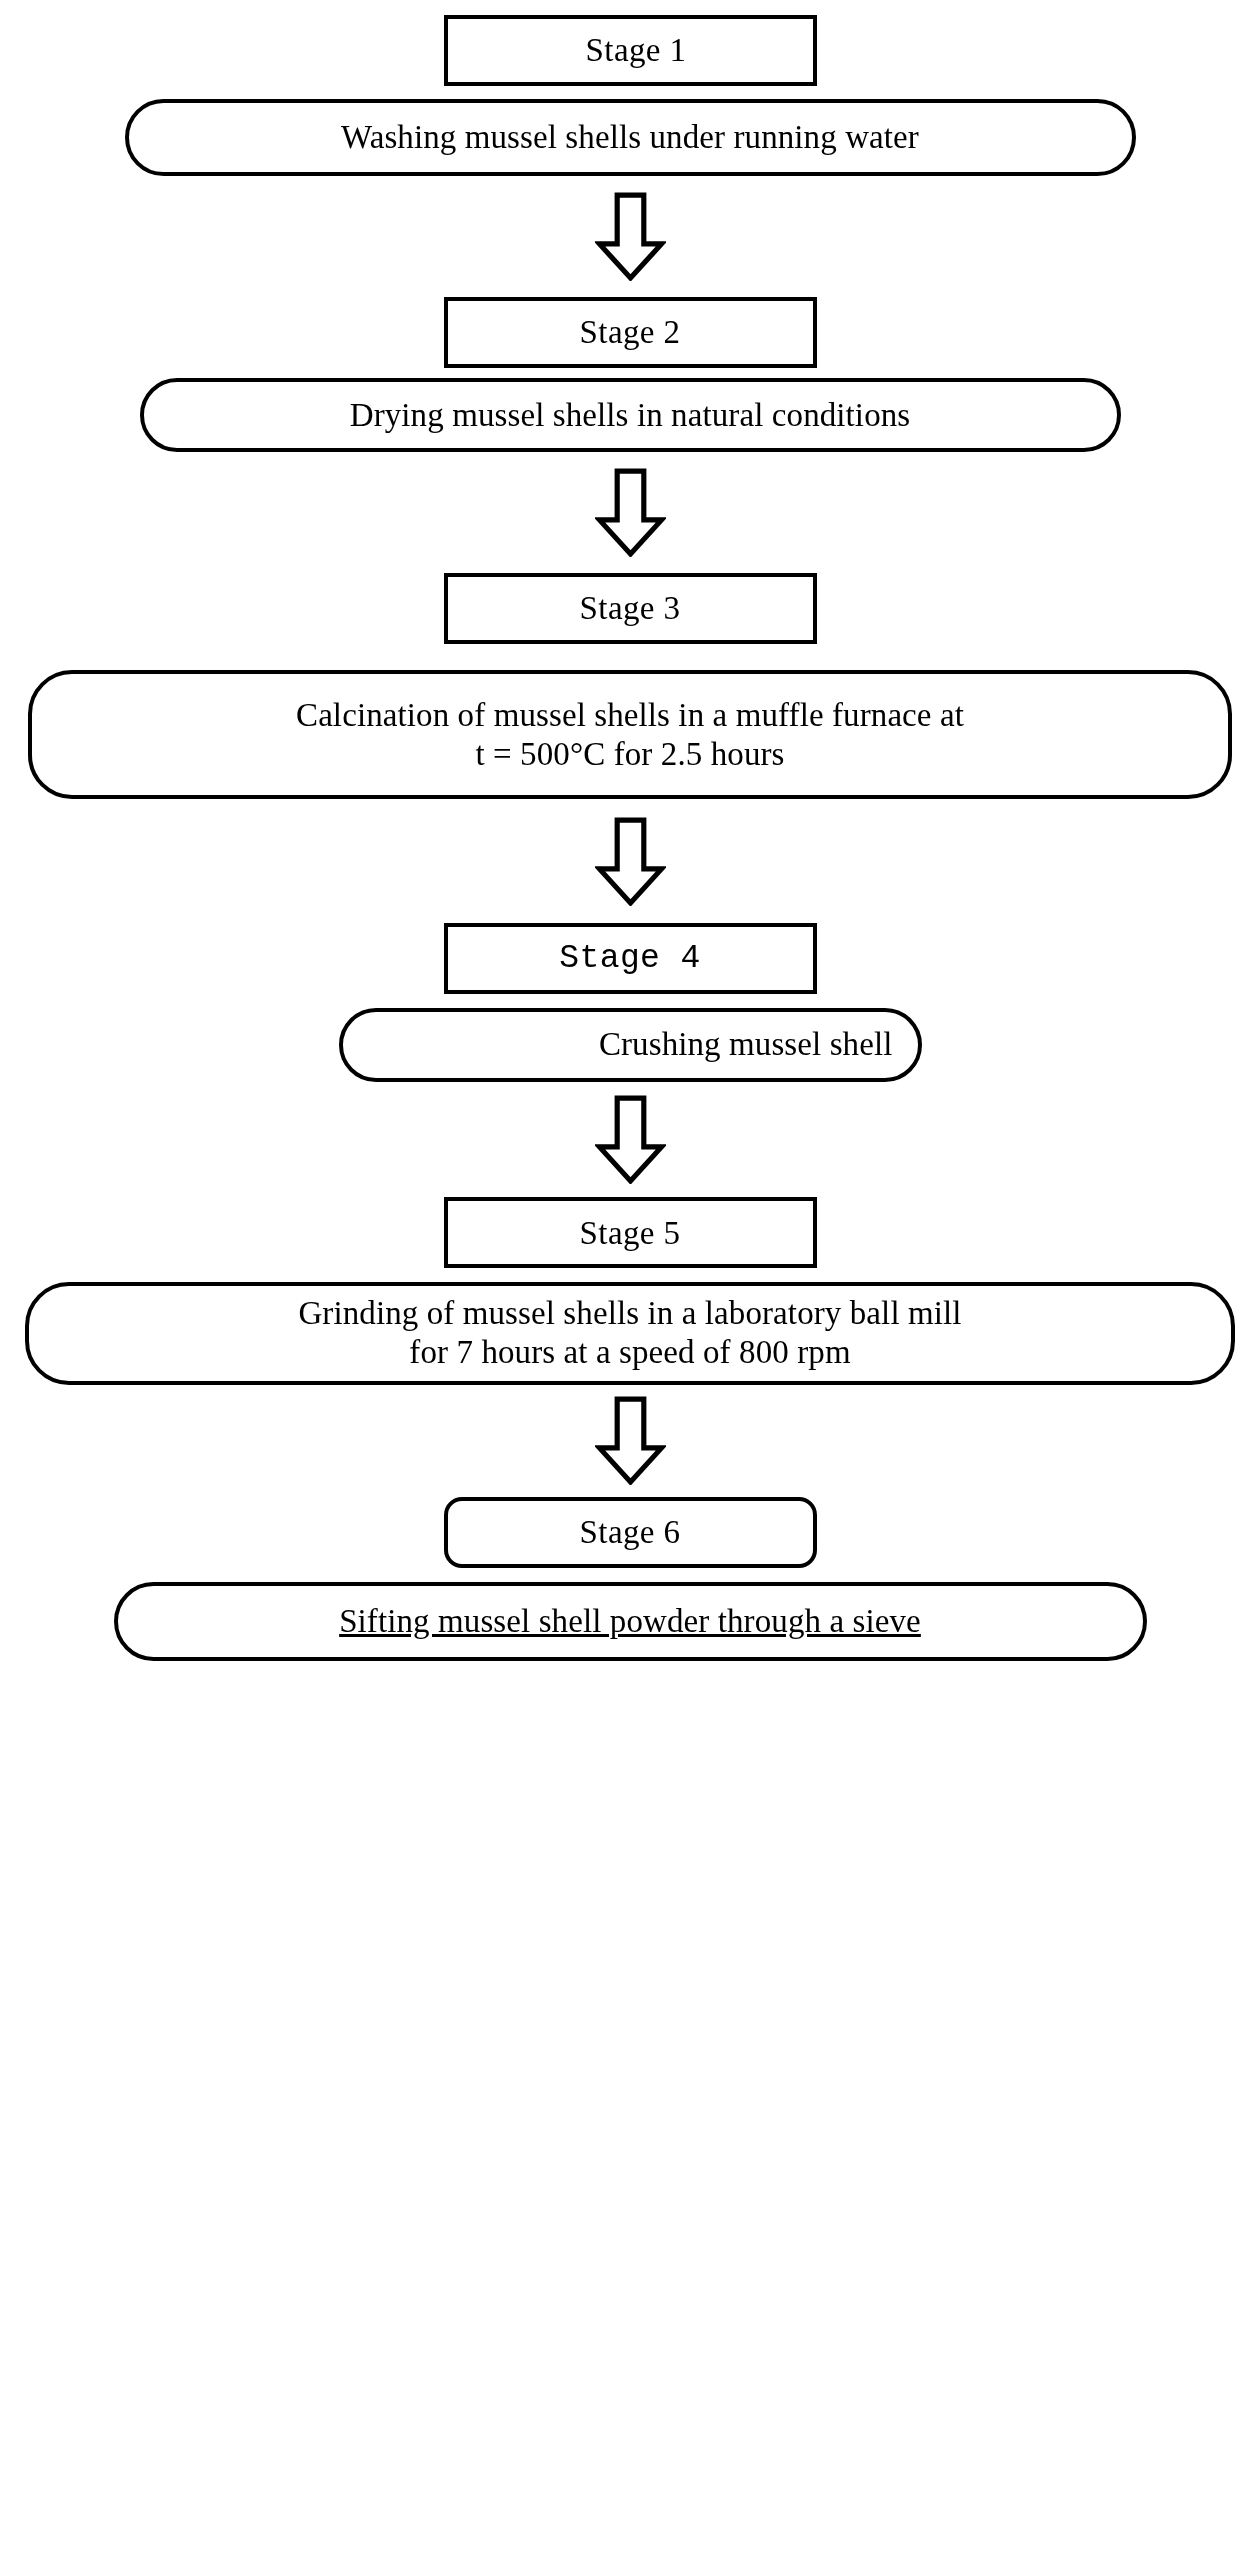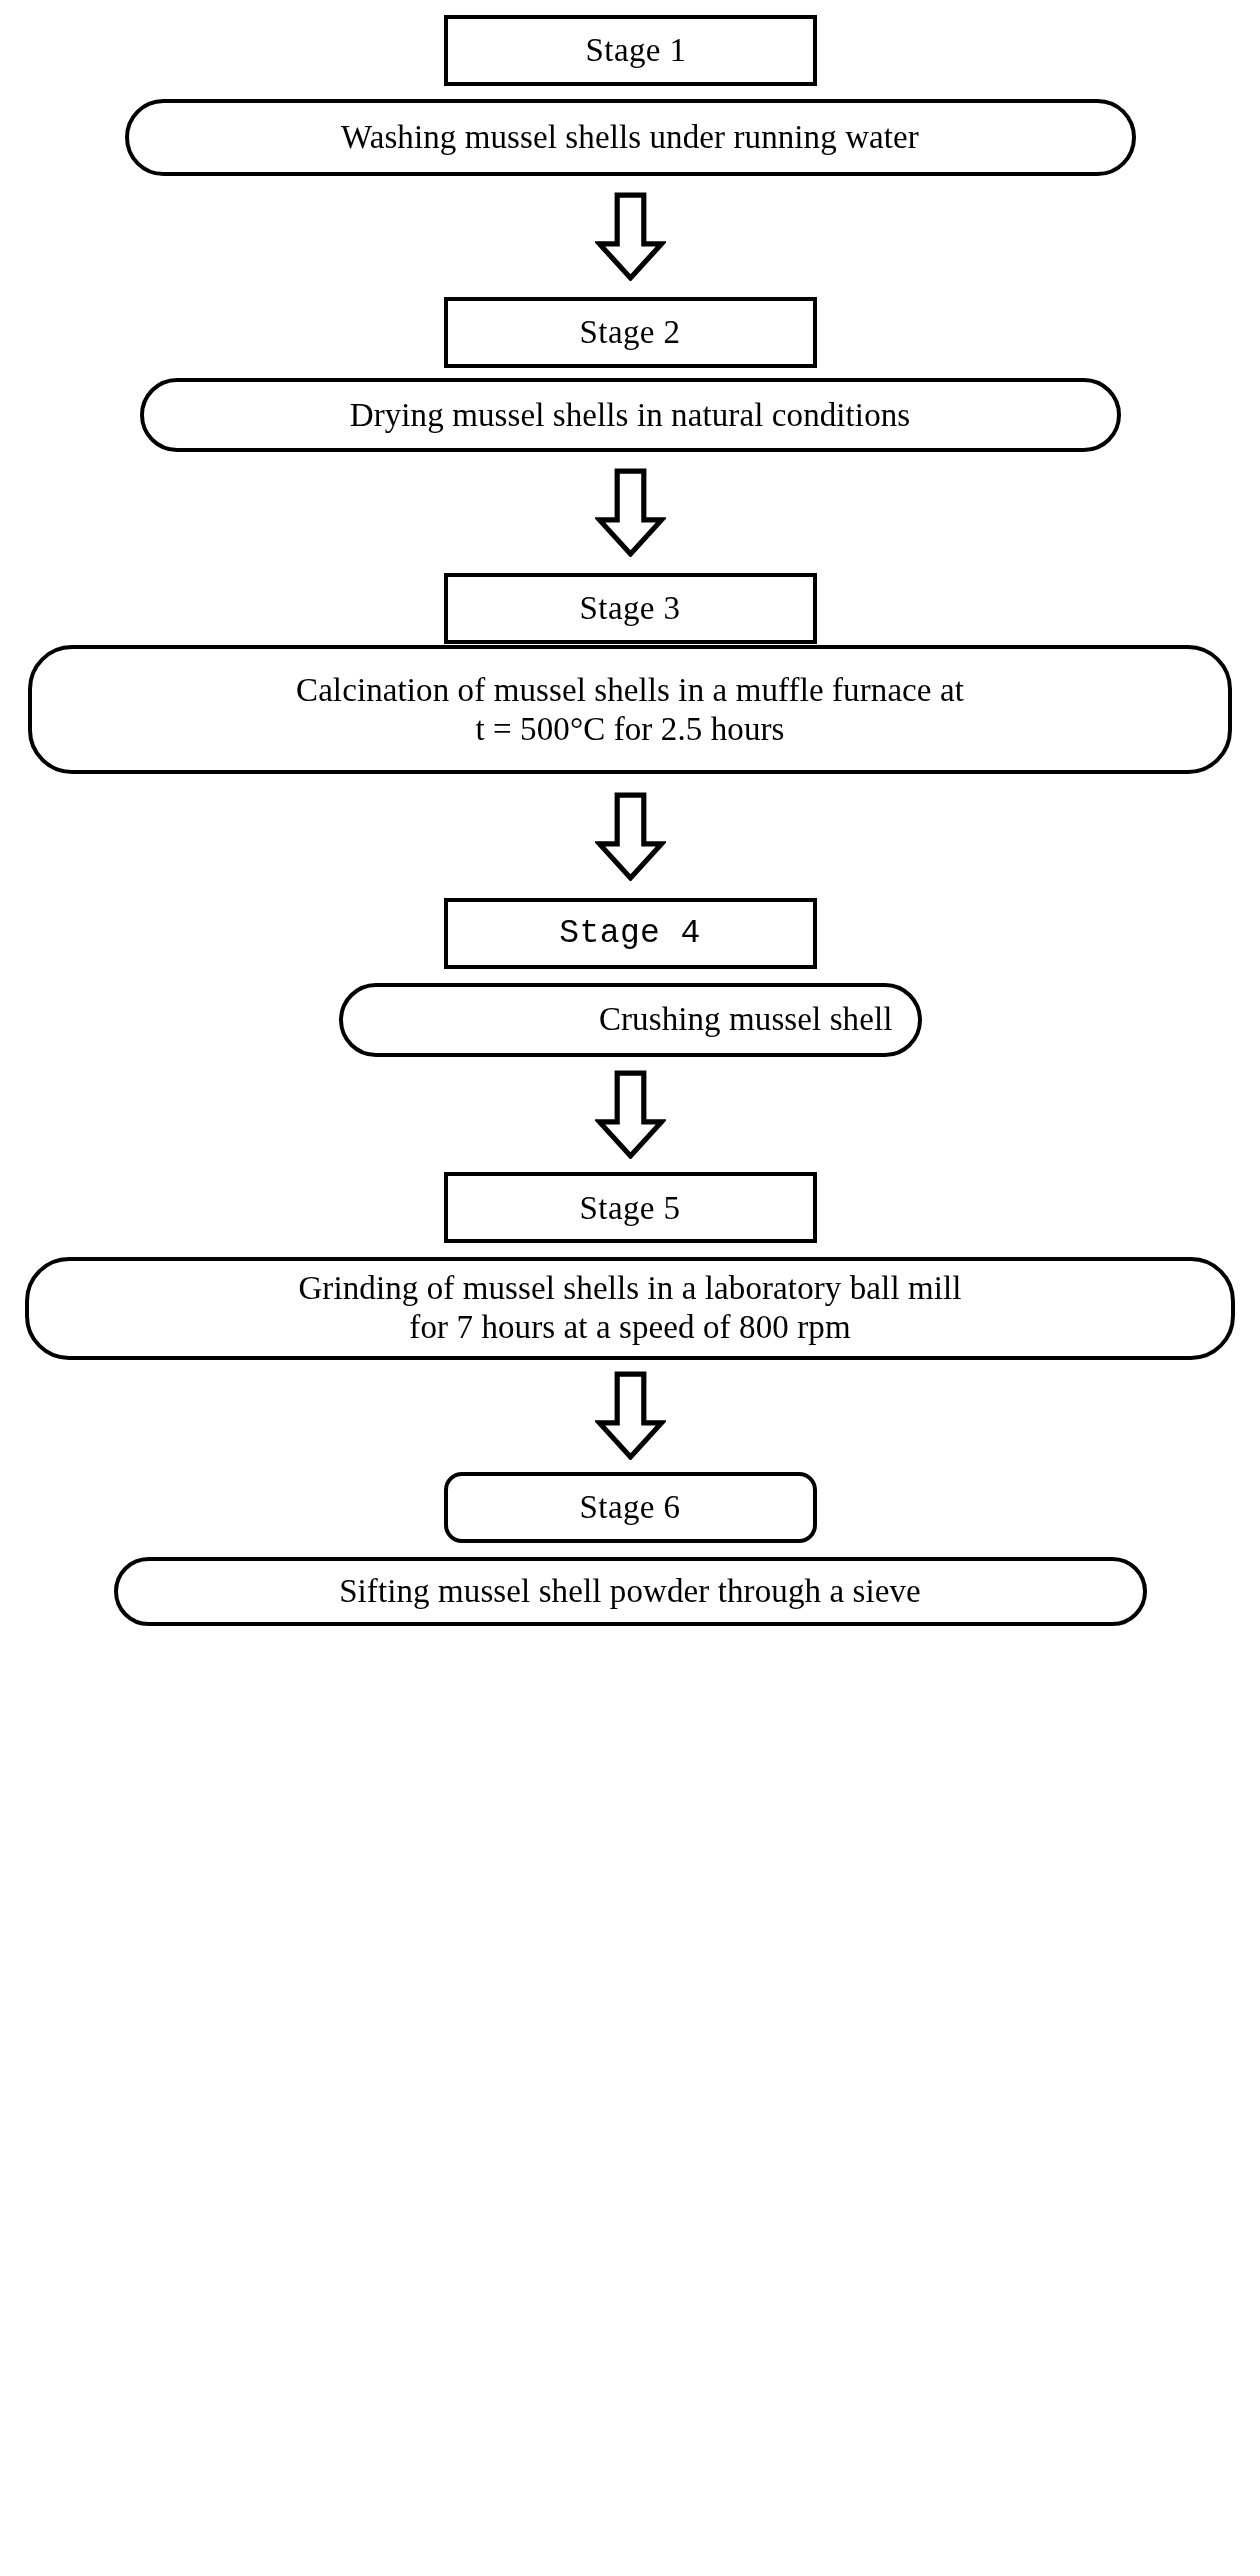--- a/index.html
+++ b/index.html
@@ -77,30 +77,30 @@
   }
 
   
   .s1 .stage-header { width: 373px; height: 71px; padding-left: 12px; }
   .s1 .stage-desc   { width: 1011px; height: 77px; margin-top: 13.3px; }
 
   .s2 .stage-header { width: 373px; height: 71px; }
   .s2 .stage-desc   { width: 981px; height: 74px; margin-top: 10px; }
 
   .s3 .stage-header { width: 373px; height: 71px; }
-  .s3 .stage-desc   { width: 1204px; height: 129px; margin-top: 1px; }
+  .s3 .stage-desc   { width: 1204px; height: 129px; margin-top: 26px; }
 
   .s4 .stage-header { width: 373px; height: 71px; font-family: Liberation Mono, monospace; }
   .s4 .stage-desc   { width: 583px; height: 74px; margin-top: 13.3px; text-align: right; }
 
   .s5 .stage-header { width: 373px; height: 71px; }
   .s5 .stage-desc   { width: 1210px; height: 103px; margin-top: 13.3px; }
 
   .s6 .stage-header { width: 373px; height: 71px; border-radius: 18px; }
-  .s6 .stage-desc   { width: 1033px; height: 69px; margin-top: 13.3px; }
+  .s6 .stage-desc   { width: 1033px; height: 79px; margin-top: 13.3px; text-decoration: underline; }
 
   .gap-1 { height: 16px; }
   .gap-2 { height: 16px; }
   .gap-3 { height: 17.7px; }
   .gap-4 { height: 13.3px; }
   .gap-5 { height: 11.8px; }
 
   .top-pad { height: 14.8px; }
 </style>
 </head>

